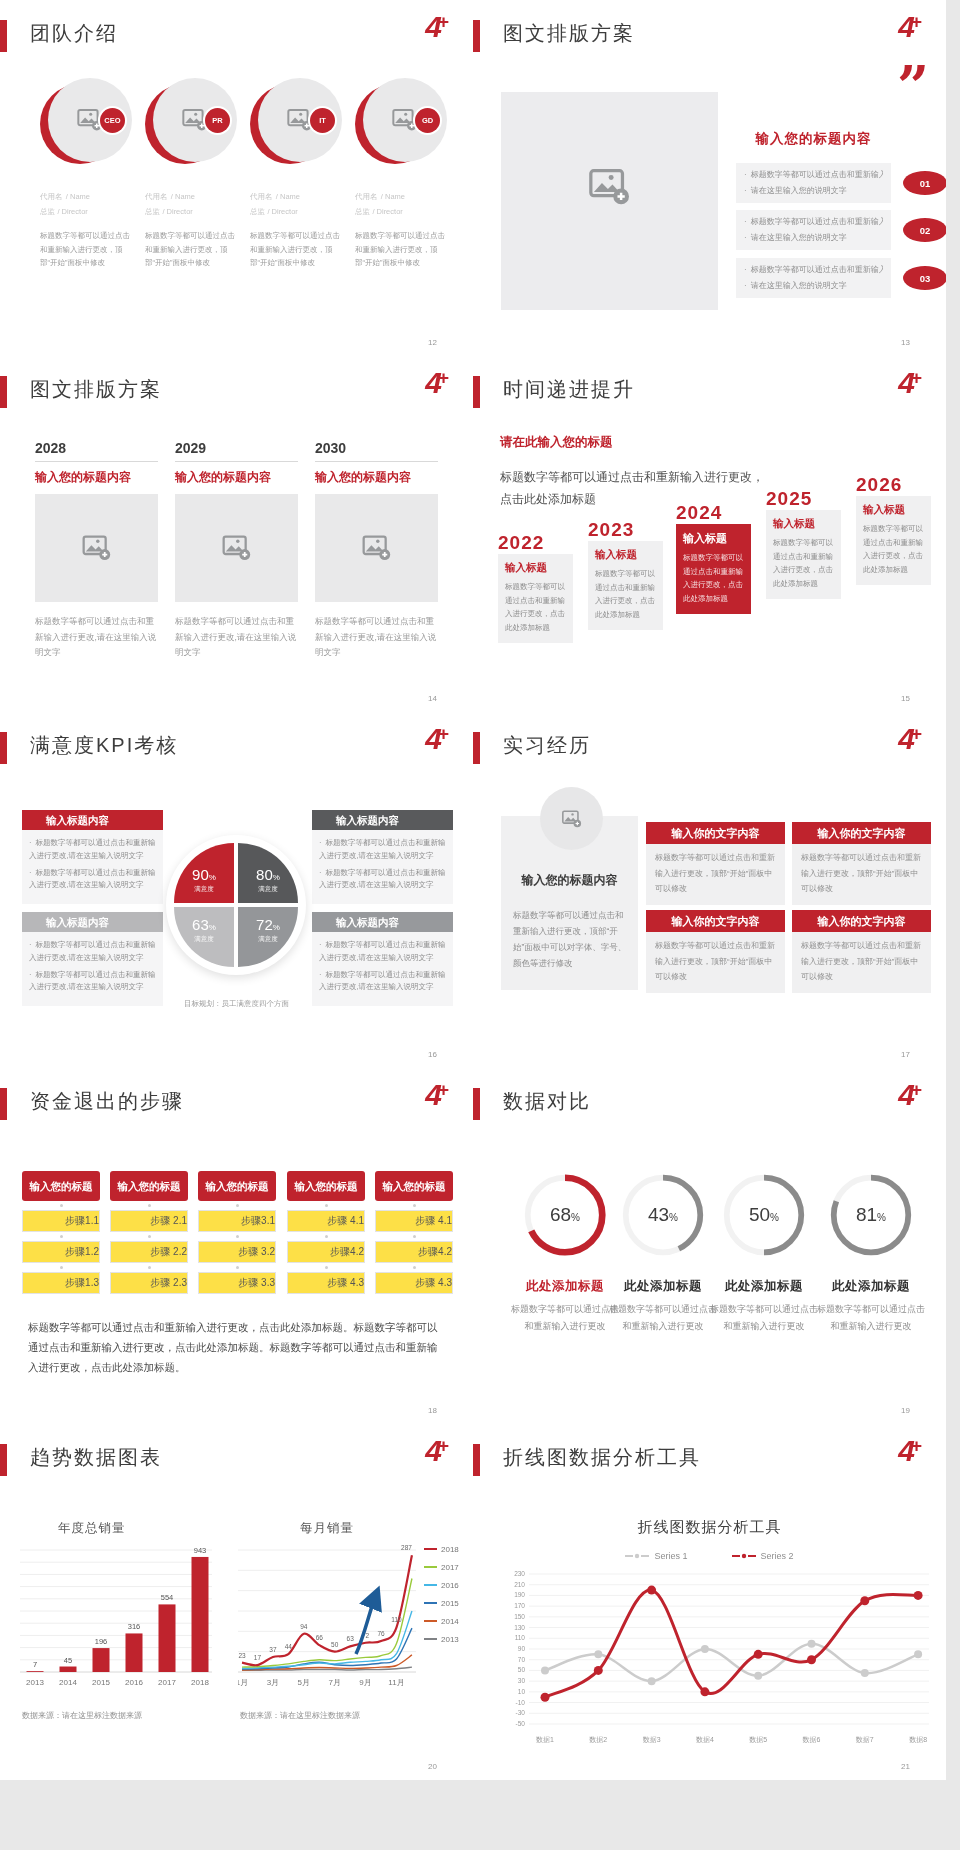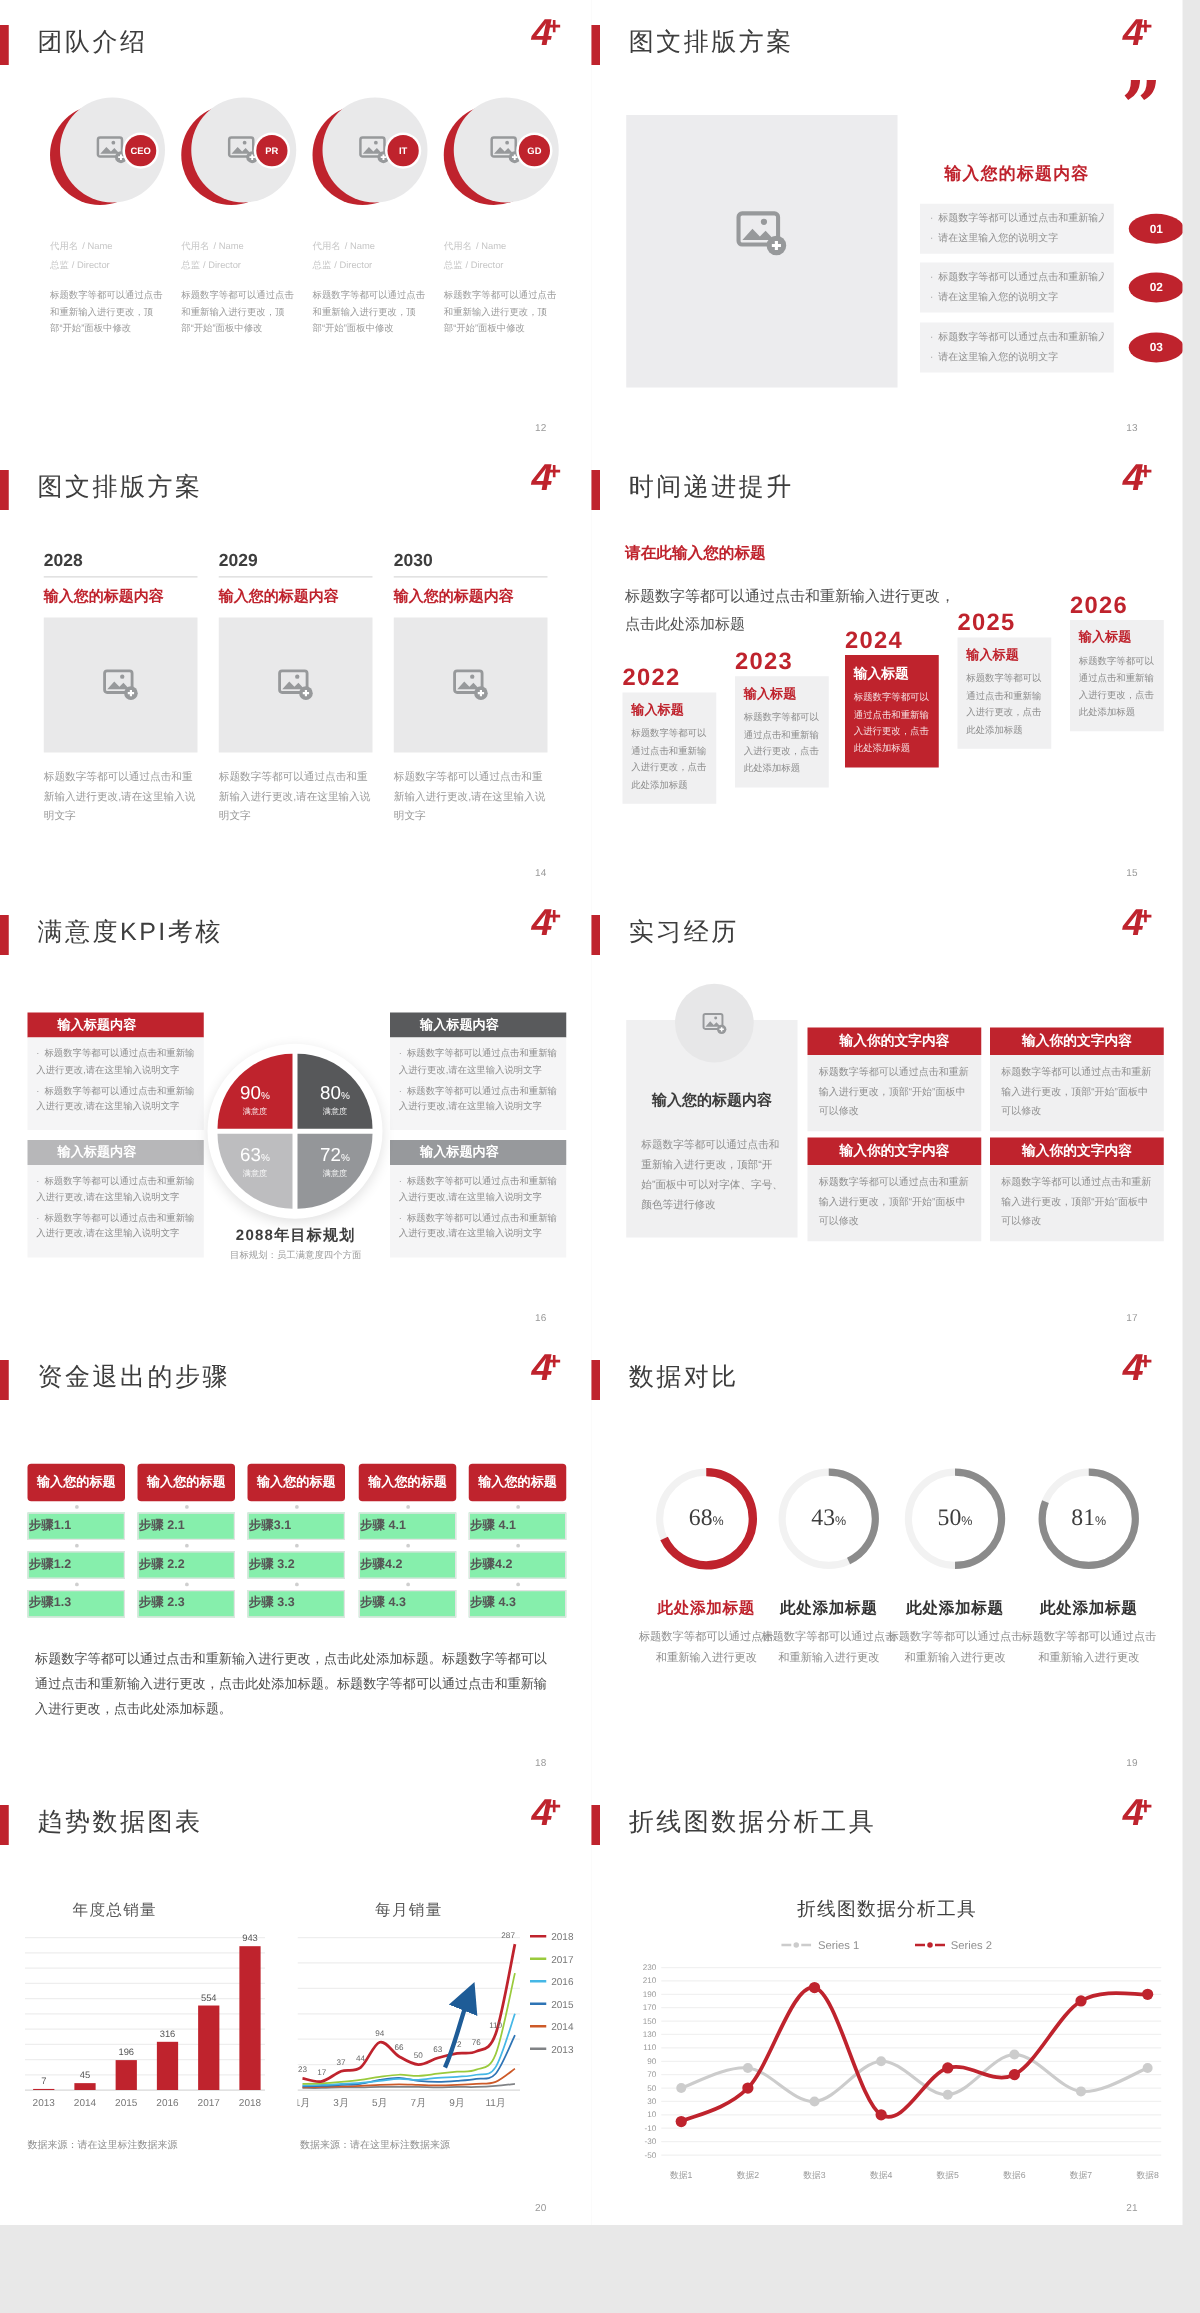--- a/index.html
+++ b/index.html
@@ -85,29 +85,29 @@
   .s6name{position:absolute;left:28px;top:160px;width:137px;margin:0;text-align:center;font-size:12px;font-weight:bold;color:#3c3c3c;}
   .s6body{position:absolute;left:40px;top:186px;width:114px;font-size:8.5px;color:#8f8f8f;line-height:1.9;}
   .s6c{position:absolute;width:139px;}
   .cc1{left:173px;top:110px;}.cc2{left:319px;top:110px;}.cc3{left:173px;top:198px;}.cc4{left:319px;top:198px;}
   .s6h{height:22px;line-height:22px;background:var(--red);color:#fff;font-size:11px;font-weight:bold;text-align:center;}
   .s6b{background:#f0f0f1;padding:6px 9px 8px;font-size:8px;color:#8f8f8f;line-height:1.95;}
   
   .stp{position:absolute;top:103px;width:78px;}
   .sc1{left:22px;}.sc2{left:110px;}.sc3{left:198px;}.sc4{left:287px;}.sc5{left:375px;}
   .sh{height:30px;line-height:30px;background:var(--red);border-radius:3px;color:#fff;font-size:10.5px;font-weight:bold;text-align:center;}
-  .sbox{height:20px;line-height:20px;background:#86efac;border:1px solid #e3e3e3;font-size:10px;color:#555;text-align:left;font-weight:bold;}
+  .sbox{height:20px;line-height:20px;background:#fde047;border:1px solid #e3e3e3;font-size:10px;color:#555;text-align:right;}
   .dot{display:block;width:3px;height:3px;background:#cfcfcf;border-radius:50%;margin:3px auto;}
   .stp-par{position:absolute;left:28px;top:238px;width:418px;font-size:10.5px;color:#4b4b4b;line-height:1.95;}
   
   .cmp{position:absolute;top:104px;width:112px;text-align:center;}
   .d1{left:36px;}.d2{left:134px;}.d3{left:235px;}.d4{left:342px;}
   .donut{position:relative;width:86px;height:86px;margin:0 auto;}
   .dval{position:absolute;inset:0;display:flex;align-items:center;justify-content:center;color:#3e3e3e;}
-  .dval .pv{font-size:19px;font-family:Liberation Serif, serif;}
+  .dval .pv{font-size:19px;}
   .dval .pp{font-size:10px;margin-top:4px;}
   .ct{margin-top:20px;font-size:12.5px;font-weight:bold;color:#333;letter-spacing:.5px;}
   .d1 .ct{color:var(--red);}
   .cb{margin-top:6px;font-size:9px;color:#8f8f8f;line-height:1.85;}
   
   .ch-t{position:absolute;font-size:12.5px;color:#595959;letter-spacing:1px;}
   .t-bar{left:58px;top:96px;}
   .t-line{left:300px;top:96px;}
   #bar-svg{position:absolute;left:20px;top:114px;}
   #ml-svg{position:absolute;left:238px;top:114px;}
@@ -383,21 +383,20 @@
         </div>
       <div class="q q3">
           <div class="qv"><span>63</span><span class="pc">%</span></div>
           <div class="ql">满意度</div>
         </div>
       <div class="q q4">
           <div class="qv"><span>72</span><span class="pc">%</span></div>
           <div class="ql">满意度</div>
         </div>
     </div>
-    <p class="kpi-cap">2088年目标规划</p>
     <div class="kpi-sub">目标规划：员工满意度四个方面</div>
     <span class="pageno">16</span>
   </section>
 
   <section class="slide" id="s6">
     <i class="marker"></i>
     <h2 class="stitle">实习经历</h2>
     <div class="logo">
         <span class="l4">4</span>
         <span class="lp">+</span>

